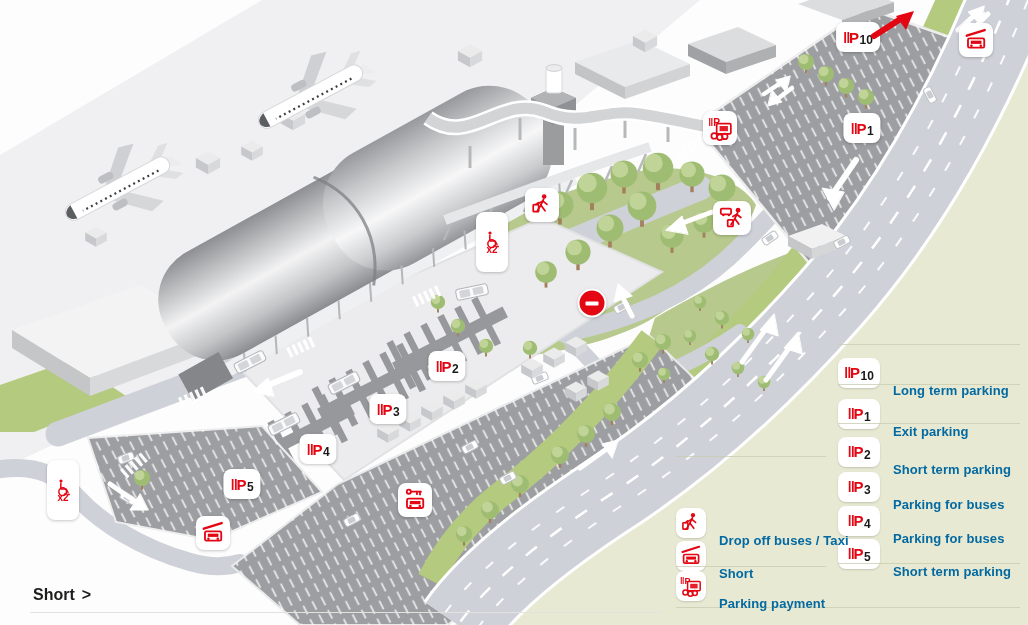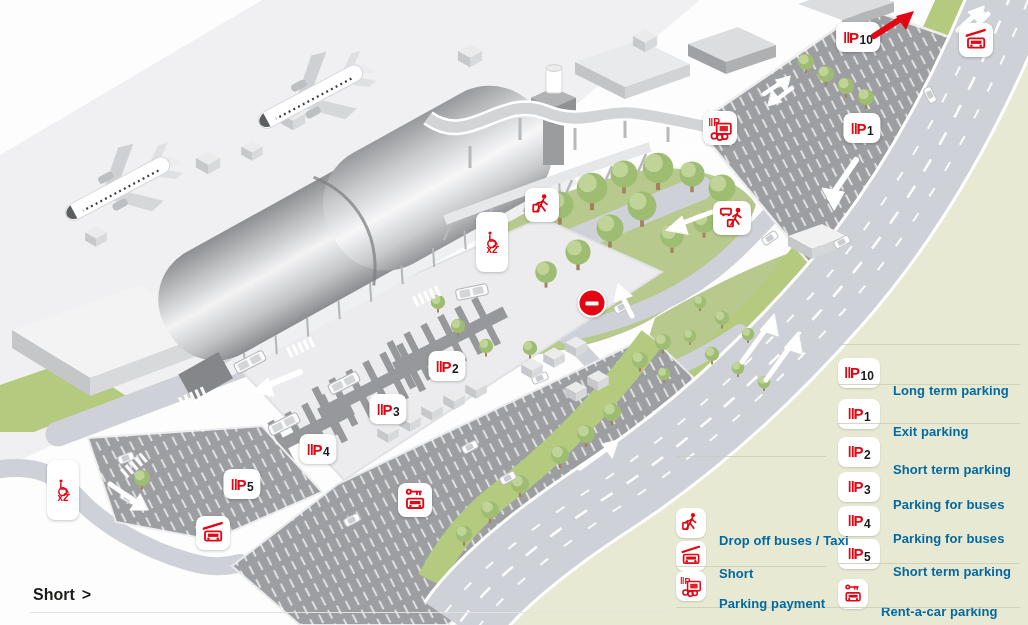--- a/index.html
+++ b/index.html
@@ -583,28 +583,20 @@
   <span class="llab">Parking for buses</span>
 </div>
 <div class="lrow" style="left:838px;top:528px">
   <span class="lb p">
         <span class="pg">‖P</span>
         <span class="pn">5</span>
       </span>
   <span class="llab">Short term parking</span>
 </div>
 <div class="ldiv" style="left:838px;top:563px;width:182px"></div>
-<div class="lrow" style="left:838px;top:568px">
-  <span class="lb i">
-        <svg class="gi" width="22" height="22">
-          <use href="#ic-rentacar"></use>
-        </svg>
-      </span>
-  <span class="llab">Rent-a-car parking</span>
-</div>
 <div class="ldiv" style="left:676px;top:607px;width:344px"></div>
 
 <div class="ldiv" style="left:676px;top:456px;width:150px"></div>
 <div class="lrow" style="left:676px;top:497px">
   <span class="lb i">
         <svg class="gi" width="24" height="24">
           <use href="#ic-dropoff"></use>
         </svg>
       </span>
   <span class="llab">Drop off buses / Taxi</span>

